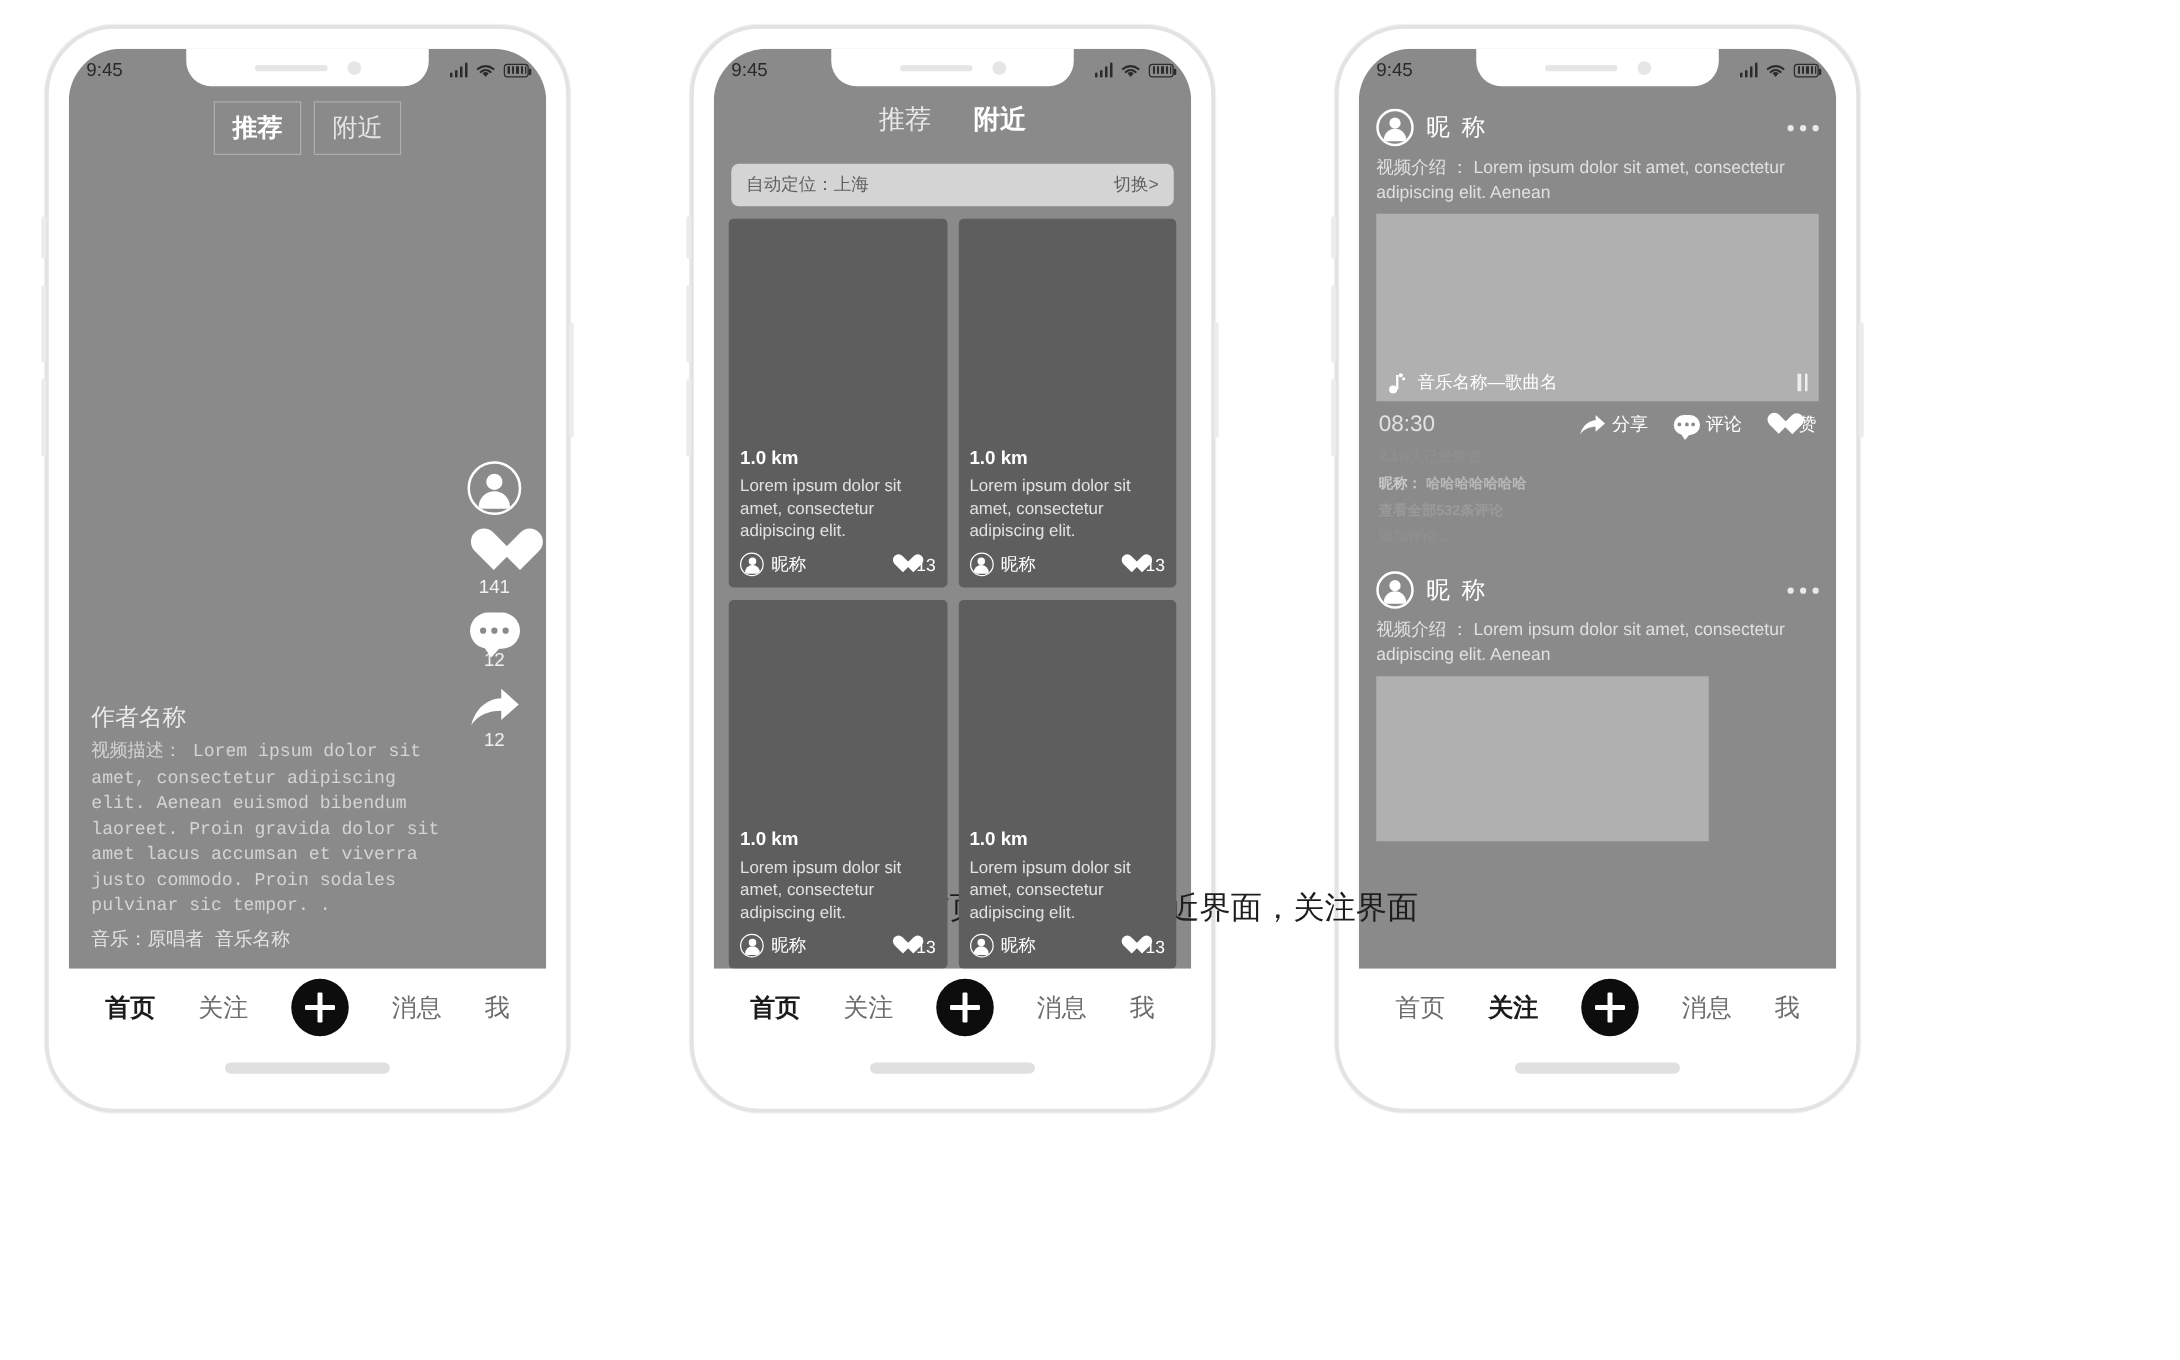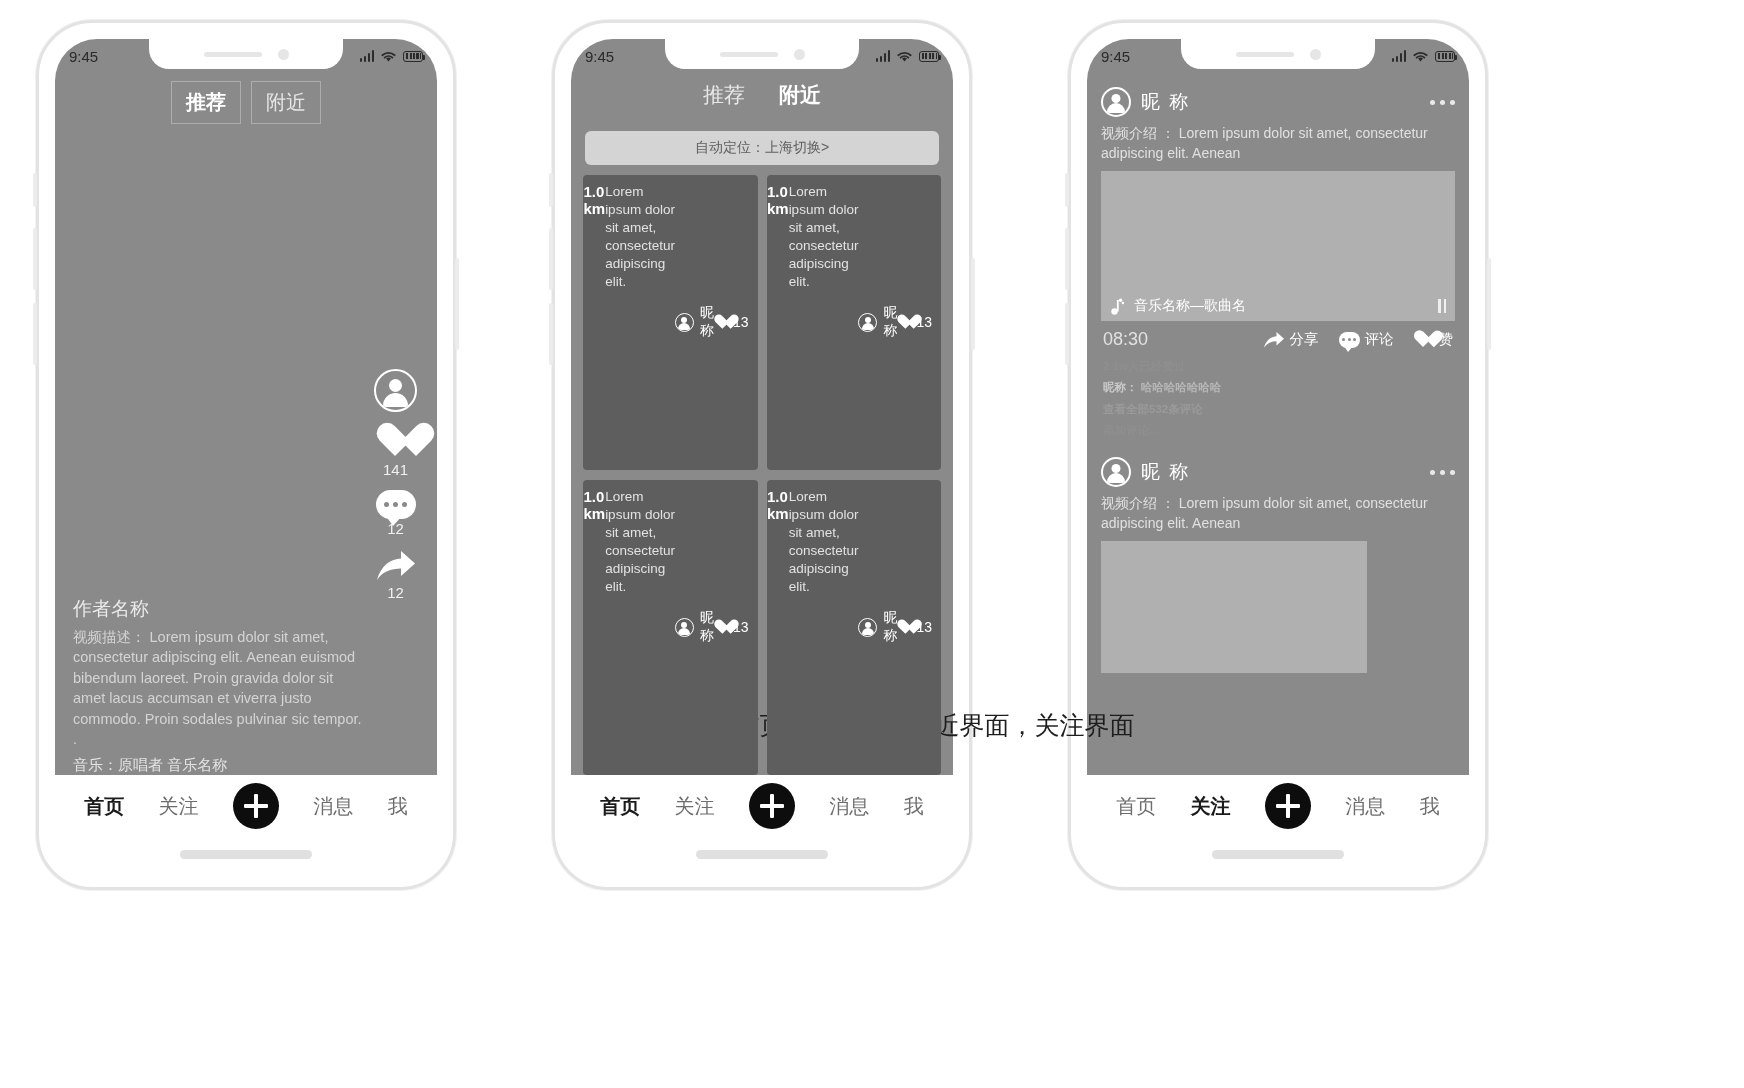--- a/index.html
+++ b/index.html
@@ -130,21 +130,21 @@
     content:""; position:absolute; left:10px; bottom:-7px;
     border-left: 7px solid transparent; border-right: 9px solid transparent;
     border-top: 10px solid #fff;
   }
 
   .share-arrow { width:42px; height:34px; position:relative; }
   .share-arrow svg { width:100%; height:100%; display:block; }
 
   
   .caption {
-    position: absolute; left: 18px; right: 70px; bottom: 0; z-index: 12;
+    position: absolute; left: 18px; right: 70px; bottom: 14px; z-index: 12; font-family: Liberation Mono, monospace;
   }
   .caption .author { color:#eaeaea; font-size:19px; margin-bottom:5px; }
   .caption .desc { color:#d4d4d4; font-size:14.5px; line-height:1.42; }
   .caption .music { color:#e3e3e3; font-size:15px; margin-top:6px; }
 
   
   .bottomnav {
     height: 62px; background:#ffffff; flex: 0 0 62px;
     display:flex; align-items:center; justify-content:space-around;
     padding: 0 12px; position:relative; z-index: 25;
@@ -159,34 +159,34 @@
     content:""; position:absolute; background:#fff; border-radius:1px;
   }
   .plus-btn::before { width:24px; height:4.5px; }
   .plus-btn::after  { width:4.5px; height:24px; }
   .nav-spacer { height: 34px; background:#ffffff; }
 
   
   .locbar {
     position: absolute; top: 92px; left: 14px; right: 14px; height: 34px;
     background: #d4d4d4; border-radius: 6px;
-    display:flex; align-items:center; justify-content:center;
+    display:flex; align-items:center; justify-content:space-between;
     padding: 0 12px; z-index: 18;
   }
   .locbar .loc-text { font-size:14px; color:#5f5f5f; }
   .locbar .loc-switch { font-size:14px; color:#5f5f5f; }
 
   .grid {
     position:absolute; top:136px; left:12px; right:12px; bottom:0;
     display:grid; grid-template-columns: 1fr 1fr; gap: 10px 9px;
     z-index: 10;
   }
   .card {
     background:#5e5e5e; border-radius:4px; position:relative;
-    display:flex; flex-direction:row; justify-content:flex-end;
+    display:flex; flex-direction:column; justify-content:flex-end;
     padding: 8px 9px 9px;
     overflow:hidden;
   }
   .card .km { color:#ffffff; font-size:15px; font-weight:bold; margin-bottom:5px; }
   .card .ctext { color:#e2e2e2; font-size:13.5px; line-height:1.34; margin-bottom:8px; }
   .card .crow { display:flex; align-items:center; justify-content:space-between; }
   .card .cuser { display:flex; align-items:center; gap:6px; }
   .mini-av {
     width:19px; height:19px; border-radius:50%; border:1.6px solid #fff;
     position:relative; overflow:hidden; flex: 0 0 auto;

